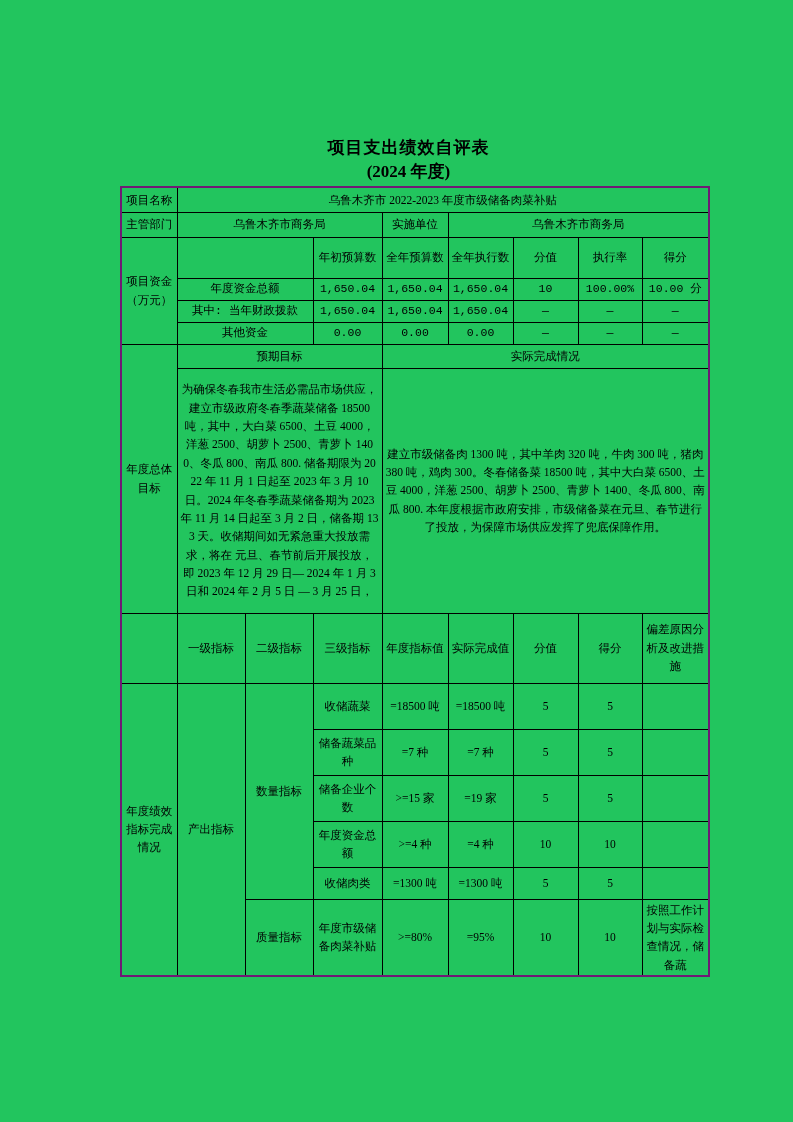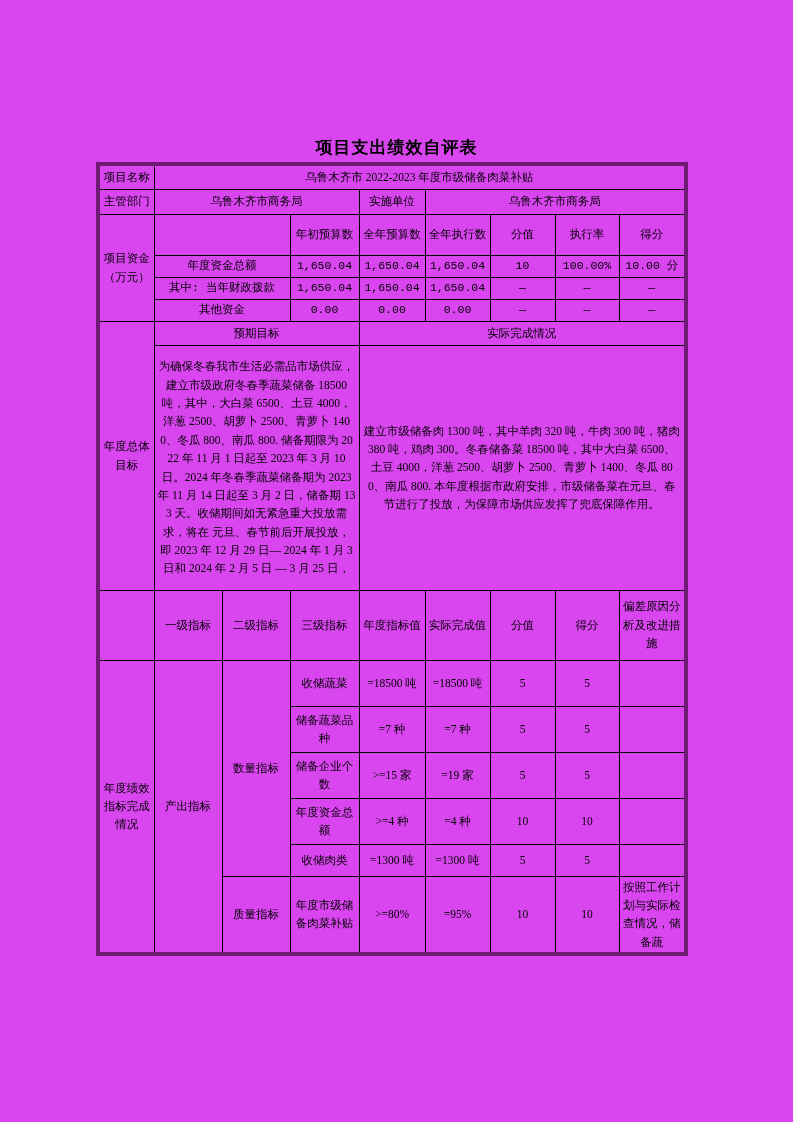--- a/index.html
+++ b/index.html
@@ -2,43 +2,44 @@
 <html><head>
 <meta charset="utf-8">
 <style>
   * { margin: 0; padding: 0; box-sizing: border-box; }
   html, body { background: #888; }
   .page {
     position: relative;
     width: 793px;
     height: 1122px;
     margin: 0 auto;
-    background: #d946ef;
+    background: #22c55e;
     overflow: hidden;
     font-family: "Liberation Serif", "DejaVu Serif", serif;
     color: #000;
+    padding-left: 24px;
   }
   .title-block { padding-top: 136px; text-align: center; }
   .doc-title {
     font-size: 17px;
     font-weight: bold;
     line-height: 24px;
     letter-spacing: 1px;
   }
   .doc-subtitle {
     font-size: 17px;
     font-weight: bold;
     line-height: 24px;
   }
   table.eval {
     margin: 2px 0 0 96px;
     width: 588px;
     border-collapse: collapse;
     table-layout: fixed;
-    border: 4px solid #701a75;
+    border: 2px solid #701a75;
   }
   table.eval td {
     border: 1px solid #000;
     font-size: 11.5px;
     line-height: 1.6;
     text-align: center;
     vertical-align: middle;
     padding: 1px 3px;
     overflow: hidden;
     word-break: break-all;
@@ -88,20 +89,21 @@
     font-size: 12.5px;
   }
 </style>
 </head>
 <body>
 
 <div class="page">
 
   <div class="title-block">
     <div class="doc-title">项目支出绩效自评表</div>
+    <div class="doc-subtitle">(2024 年度)</div>
   </div>
 
   <table class="eval">
     <colgroup>
       <col class="c1">
         <col class="c2">
         <col class="c3">
         <col class="c4">
         <col class="c5">
       <col class="c6">

